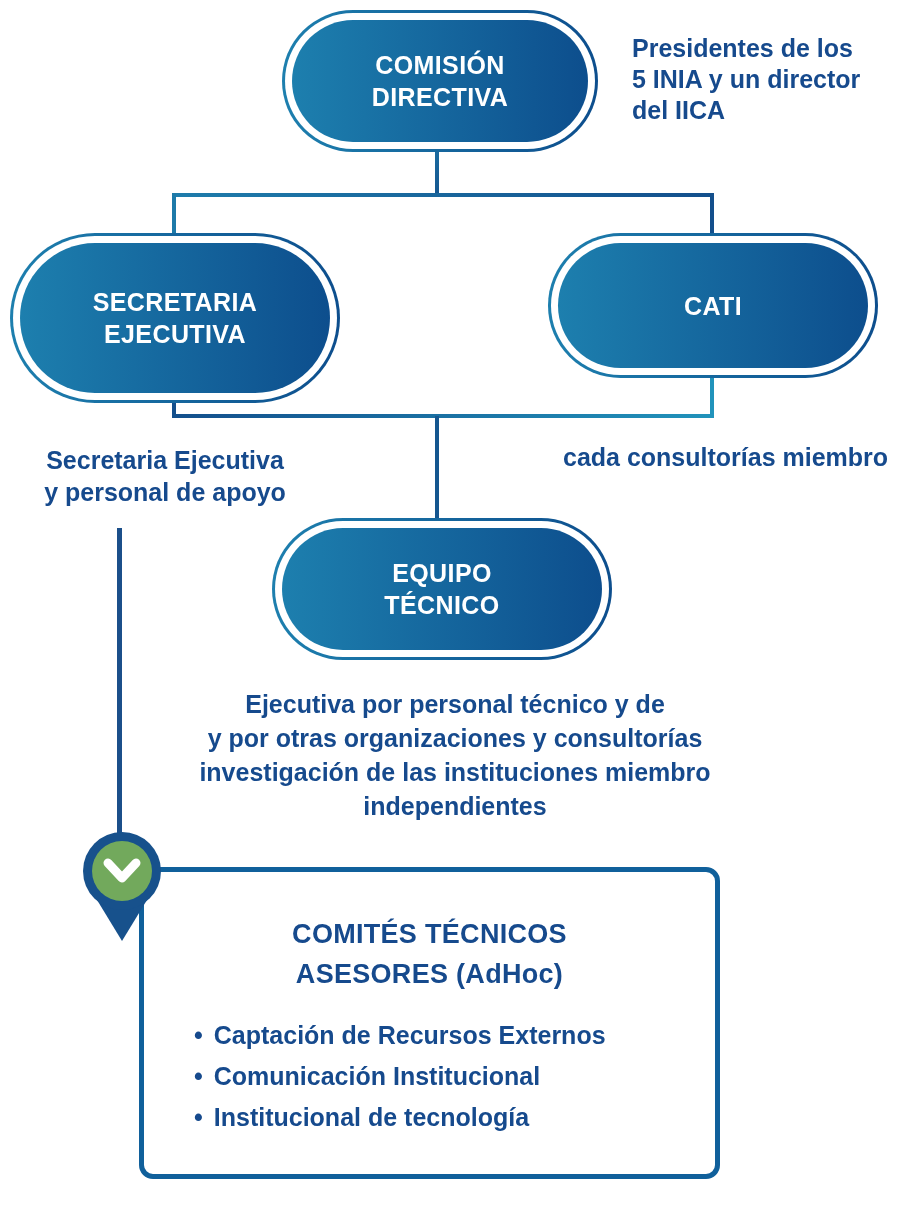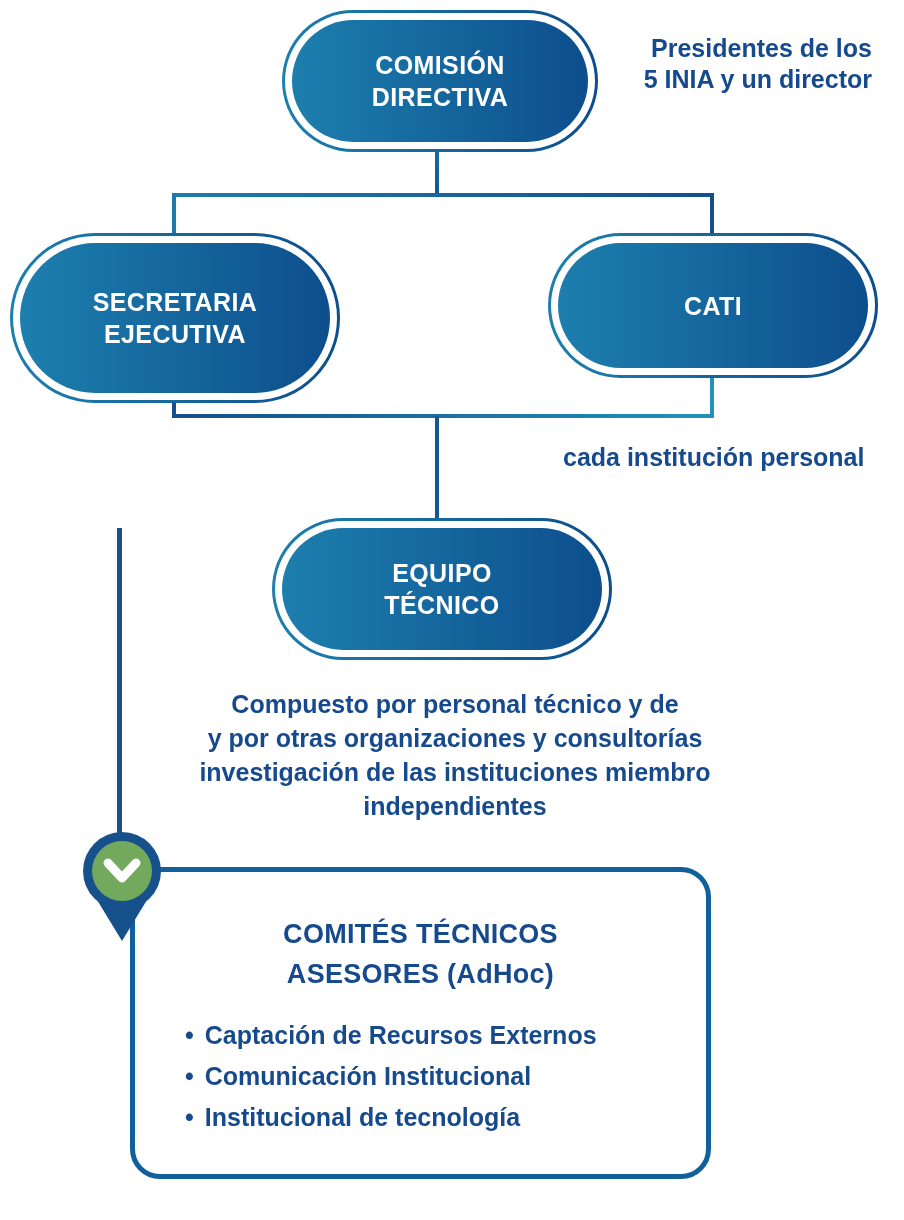--- a/index.html
+++ b/index.html
@@ -34,29 +34,29 @@
   .vL { left:172px; top:193px; width:4px; height:42px; background:#1d7aa9; }
   .vR { left:710px; top:193px; width:4px; height:42px; background:#134f8c; }
   .v2 { left:172px; top:376px; width:4px; height:42px; background:#134f8c; }
   .v3 { left:710px; top:376px; width:4px; height:42px; background:#2193bb; }
   .h2 { left:172px; top:414px; width:542px; height:4px; background:linear-gradient(90deg,#134f8c,#2193bb); }
   .v4 { left:435px; top:416px; width:4px; height:104px; background:#15568f; }
   .v-long { left:117px; top:528px; width:5px; height:308px; background:#1b4f8a; }
 
   
   .note { position:absolute; color:var(--text_navy,#164a8d); font-size:25px; }
-  .note-comision   { left:600px; top:33px;  width:272px; line-height:31px; text-align:right; }
+  .note-comision   { left:632px; top:33px;  width:272px; line-height:31px; text-align:left; }
   .note-secretaria { left:12px;  top:444px; width:306px; line-height:32px; text-align:center; }
   .note-cati       { left:563px; top:441px; width:341px; line-height:32px; text-align:left; }
   .note-equipo     { left:130px; top:687px; width:650px; line-height:34px; text-align:center; }
 
   
   .adhoc-box {
-    position:absolute; left:130px; top:867px; width:581px; height:312px;
-    border:5px solid var(--box_border,#10609b); border-radius:30px;
+    position:absolute; left:139px; top:867px; width:581px; height:312px;
+    border:5px solid var(--box_border,#10609b); border-radius:14px;
     box-sizing:border-box; background:#ffffff; z-index:2;
   }
   .box-title { margin-top:42px; text-align:center; font-size:27px; line-height:40px;
                color:var(--text_navy,#164a8d); letter-spacing:.3px; }
   .bullets { margin:27px 0 0 50px; display:flex; flex-direction:column; gap:12px;
              font-size:25px; color:var(--text_navy,#164a8d); }
   .bullet-row { display:flex; gap:11px; align-items:baseline; }
 
   
   .pin { position:absolute; left:70px; top:823px; width:104px; height:122px; z-index:3; }
@@ -80,52 +80,57 @@
     <div class="pill-gap">
       <div class="pill">
         <div>COMISIÓN</div>
         <div>DIRECTIVA</div>
       </div>
     </div>
   </div>
   <div class="note note-comision">
     <div>Presidentes de los</div>
     <div>5 INIA y un director</div>
+    <div>del IICA</div>
   </div>
 
   <div class="pill-ring ring-secretaria">
     <div class="pill-gap">
       <div class="pill">
         <div>SECRETARIA</div>
         <div>EJECUTIVA</div>
       </div>
     </div>
   </div>
+  <div class="note note-secretaria">
+    <div>Secretaria Ejecutiva</div>
+    <div>y personal de apoyo</div>
+  </div>
 
   <div class="pill-ring ring-cati">
     <div class="pill-gap">
       <div class="pill">
         <div>CATI</div>
       </div>
     </div>
   </div>
   <div class="note note-cati">
-    <div>cada institución personal</div>
+    <div>cada consultorías miembro</div>
   </div>
 
   <div class="pill-ring ring-equipo">
     <div class="pill-gap">
       <div class="pill">
         <div>EQUIPO</div>
         <div>TÉCNICO</div>
       </div>
     </div>
   </div>
   <div class="note note-equipo">
-    <div>Compuesto por personal técnico y de</div>
+    <div>Ejecutiva por personal técnico y de</div>
     <div>y por otras organizaciones y consultorías</div>
     <div>investigación de las instituciones miembro</div>
     <div>independientes</div>
   </div>
 
   <div class="adhoc-box">
     <div class="box-title">
       <div>COMITÉS TÉCNICOS</div>
       <div>ASESORES (AdHoc)</div>
     </div>

